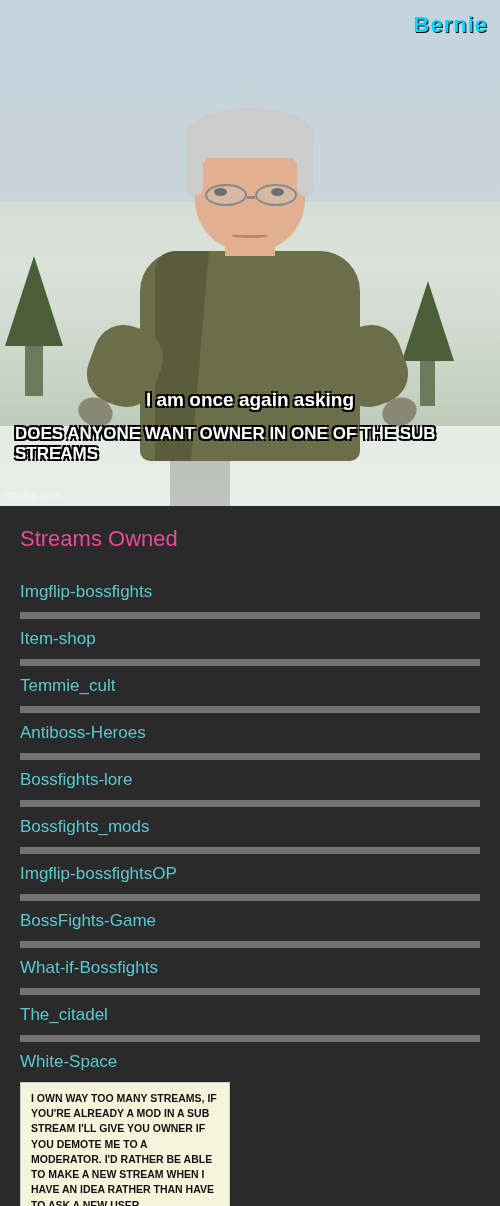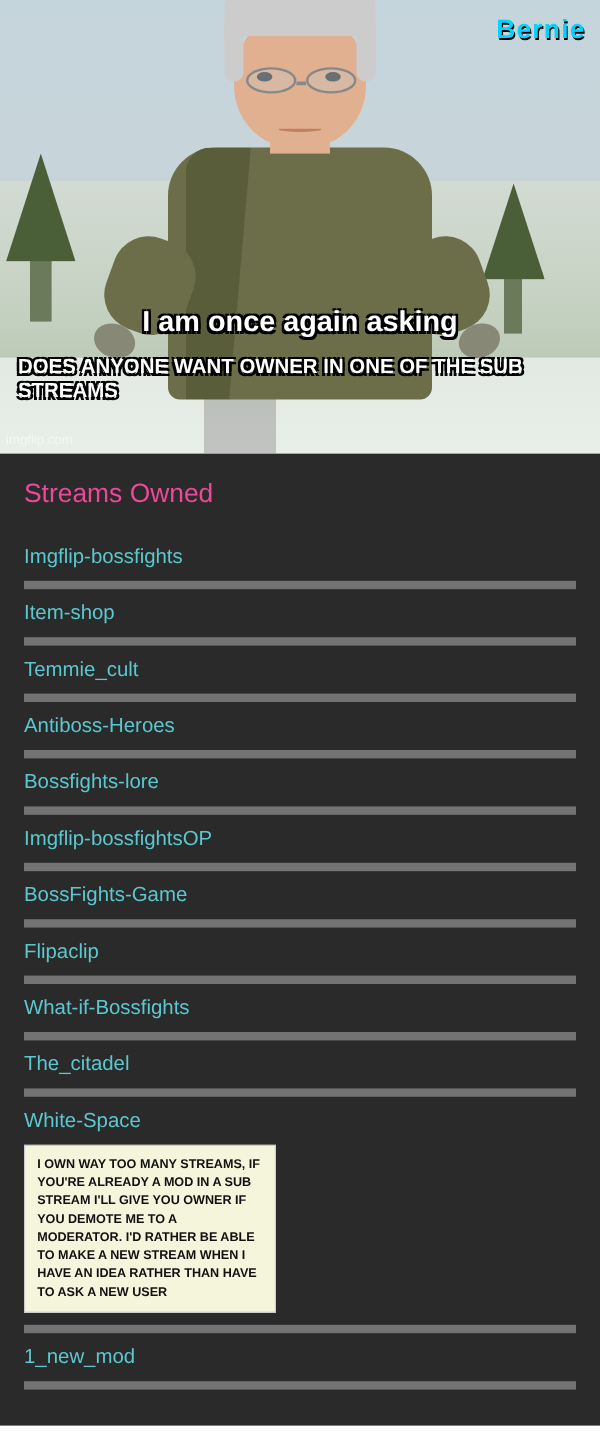--- a/index.html
+++ b/index.html
@@ -60,38 +60,38 @@
       left: 5px;
       font-size: 11px;
       color: rgba(255,255,255,0.5);
       font-family: Arial, sans-serif;
     }
 
     
     .scene {
       position: relative;
       width: 500px;
-      height: 378px;
+      height: 506px;
       overflow: hidden;
     }
 
     
     .scene-bg {
       position: absolute;
       inset: 0;
       background: linear-gradient(180deg, #c5d5dc 0%, #c8d5da 40%, #d5ddd5 40%, #e0e8e0 70%, #e8eee8 100%);
     }
 
     
     .meme-caption-asking {
       position: absolute;
       bottom: 95px;
       left: 0; right: 0;
       text-align: center;
-      font-size: 24px;
+      font-size: 19px;
       font-weight: 900;
       font-family: Impact, Arial Black, sans-serif;
       color: white;
       text-shadow: 2px 2px 0 #000, -2px 2px 0 #000, 2px -2px 0 #000, -2px -2px 0 #000;
     }
     .meme-caption-sub {
       position: absolute;
       bottom: 42px;
       left: 0; right: 0;
       text-align: left;
@@ -168,27 +168,27 @@
       <li class="stream-item">
         <a href="#">Temmie_cult</a>
       </li>
       <li class="stream-item">
         <a href="#">Antiboss-Heroes</a>
       </li>
       <li class="stream-item">
         <a href="#">Bossfights-lore</a>
       </li>
       <li class="stream-item">
+        <a href="#">Bossfights_mods</a>
+      </li>
+      <li class="stream-item">
         <a href="#">Imgflip-bossfightsOP</a>
       </li>
       <li class="stream-item">
         <a href="#">BossFights-Game</a>
-      </li>
-      <li class="stream-item">
-        <a href="#">Flipaclip</a>
       </li>
       <li class="stream-item">
         <a href="#">What-if-Bossfights</a>
       </li>
       <li class="stream-item">
         <a href="#">The_citadel</a>
       </li>
       <li class="stream-item" style="display:flex;align-items:flex-start;gap:10px;flex-direction:column;">
         <a href="#" style="white-space:nowrap;">White-Space</a>
 

